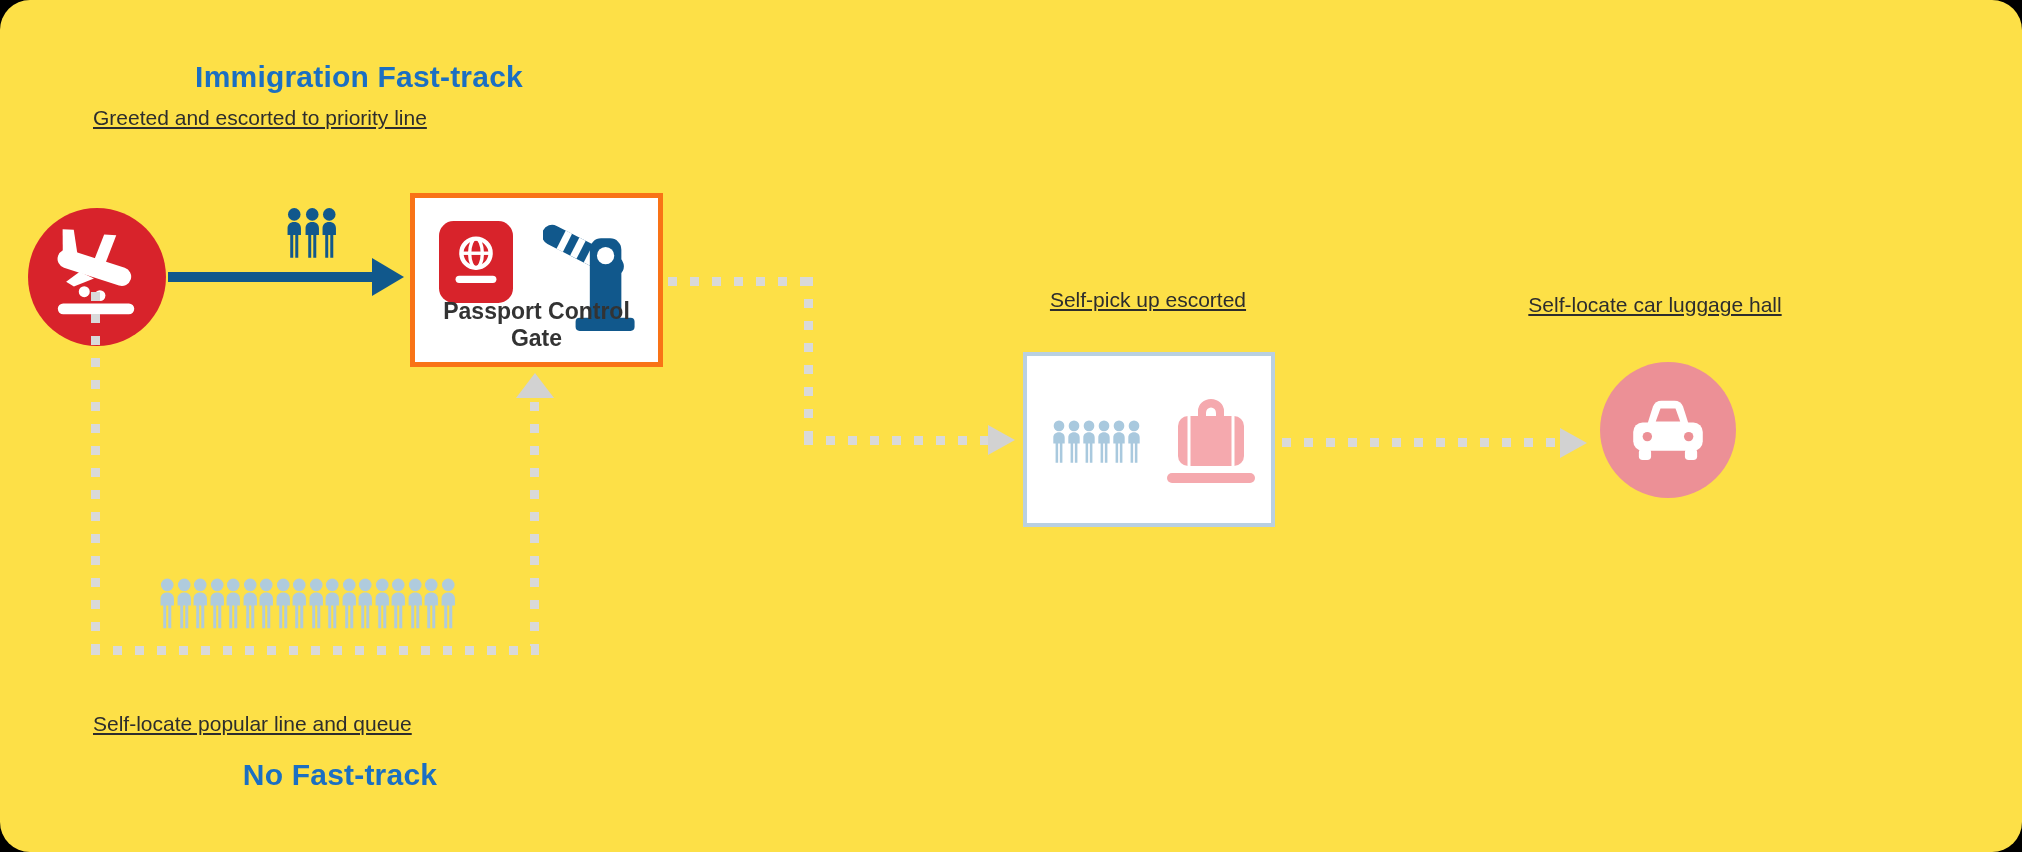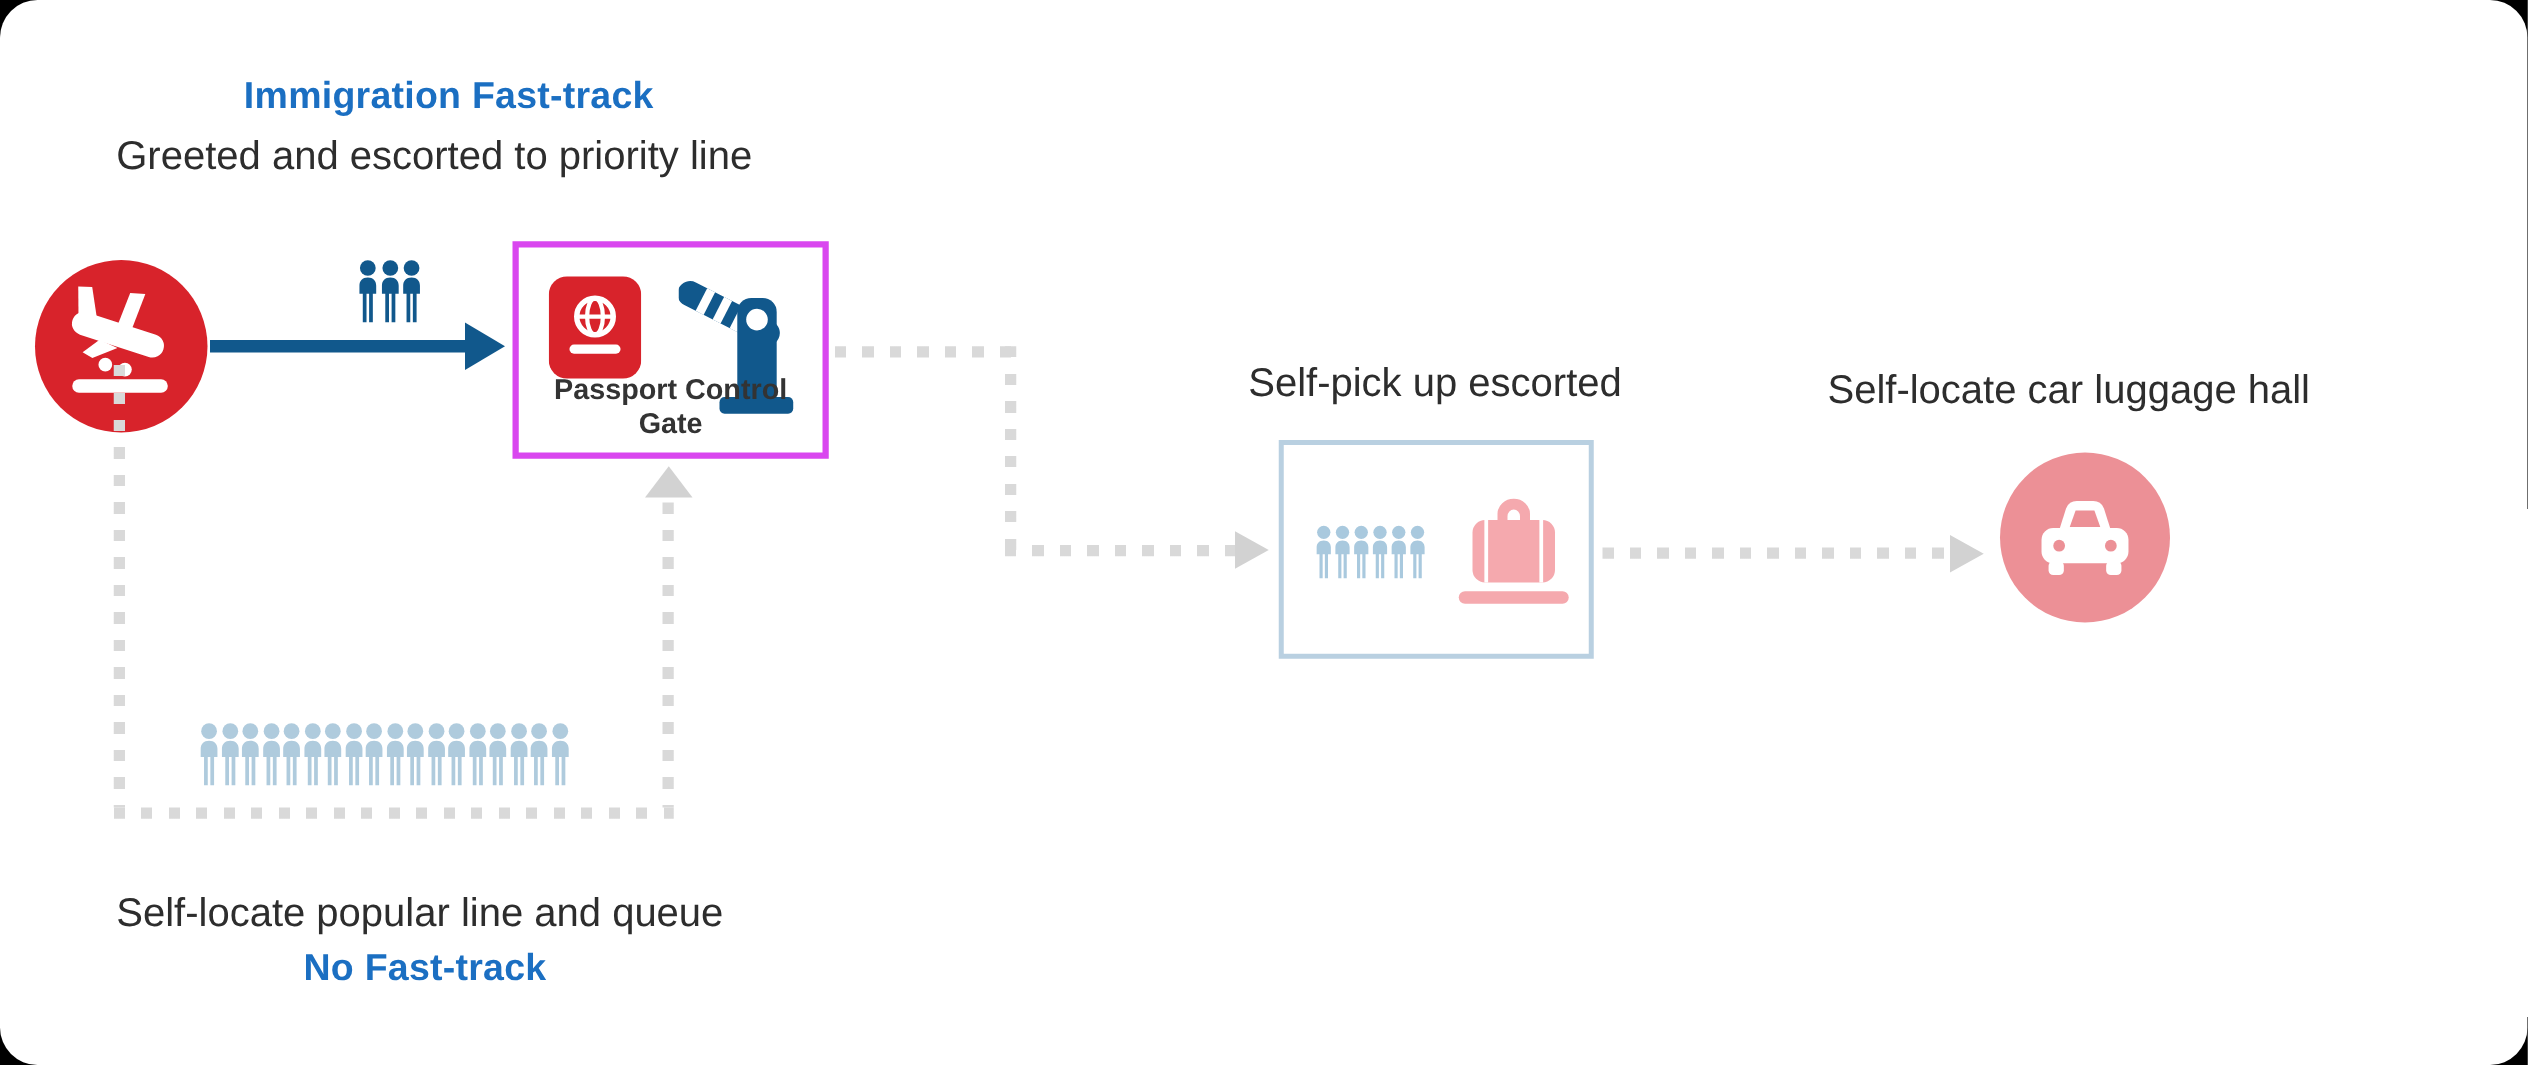--- a/index.html
+++ b/index.html
@@ -1,42 +1,42 @@
 <!DOCTYPE html>
 <html><head>
 <meta charset="utf-8">
 <style>
   html,body{margin:0;padding:0;background:#000;}
   body{font-family:"Liberation Sans",sans-serif;}
   .canvas{
-    position:relative;width:2022px;height:852px;background:#ffffff;
+    position:relative;width:2022px;height:852px;background:#fde047;
     border-radius:30px;overflow:hidden;
   }
   .abs{position:absolute;}
   .title-blue{font-weight:700;font-size:30px;color:#1B6FC2;letter-spacing:.2px;}
-  .subtitle{font-weight:400;font-size:32px;color:#2D2D2D;}
+  .subtitle{font-weight:400;font-size:21px;color:#2D2D2D;text-decoration:underline;}
   
   .plane-circle{left:28px;top:208px;width:138px;height:138px;border-radius:50%;
     background:#D8232B;display:flex;align-items:center;justify-content:center;}
   
   .arrow-line{left:168px;top:272px;width:206px;height:10px;background:#11588C;}
   .arrow-head{left:372px;top:258px;width:0;height:0;
     border-left:32px solid #11588C;border-top:19px solid transparent;border-bottom:19px solid transparent;}
   
   .people{display:flex;align-items:flex-end;}
   .people svg{display:block;}
   .group-priority{left:286px;top:205px;color:#11588C;gap:1px;}
   .group-priority svg{width:16.5px;height:58px;}
   .group-queue{left:159px;top:577px;color:#AFCBDD;gap:0px;}
   .group-queue svg{width:16.5px;height:55px;}
   .group-luggage{left:25px;top:63px;color:#A9C9DE;gap:1px;position:absolute;}
   .group-luggage svg{width:14px;height:47px;}
   
   .gate-box{left:410px;top:193px;width:253px;height:174px;background:#fff;
-    border:5px solid #d946ef;box-sizing:border-box;}
+    border:5px solid #f97316;box-sizing:border-box;}
   .gate-label{position:absolute;left:0;right:0;bottom:10px;text-align:center;
     font-weight:700;font-size:23px;color:#333333;}
   
   .dash-h{height:9px;background-image:repeating-linear-gradient(90deg,#D9D9D9 0 9px,transparent 9px 22px);}
   .dash-v{width:9px;background-image:repeating-linear-gradient(180deg,#D9D9D9 0 9px,transparent 9px 22px);}
   .tri-right{width:0;height:0;border-left:27px solid #D2D2D2;
     border-top:15px solid transparent;border-bottom:15px solid transparent;}
   .tri-up{width:0;height:0;border-bottom:25px solid #D2D2D2;
     border-left:19px solid transparent;border-right:19px solid transparent;}
   

